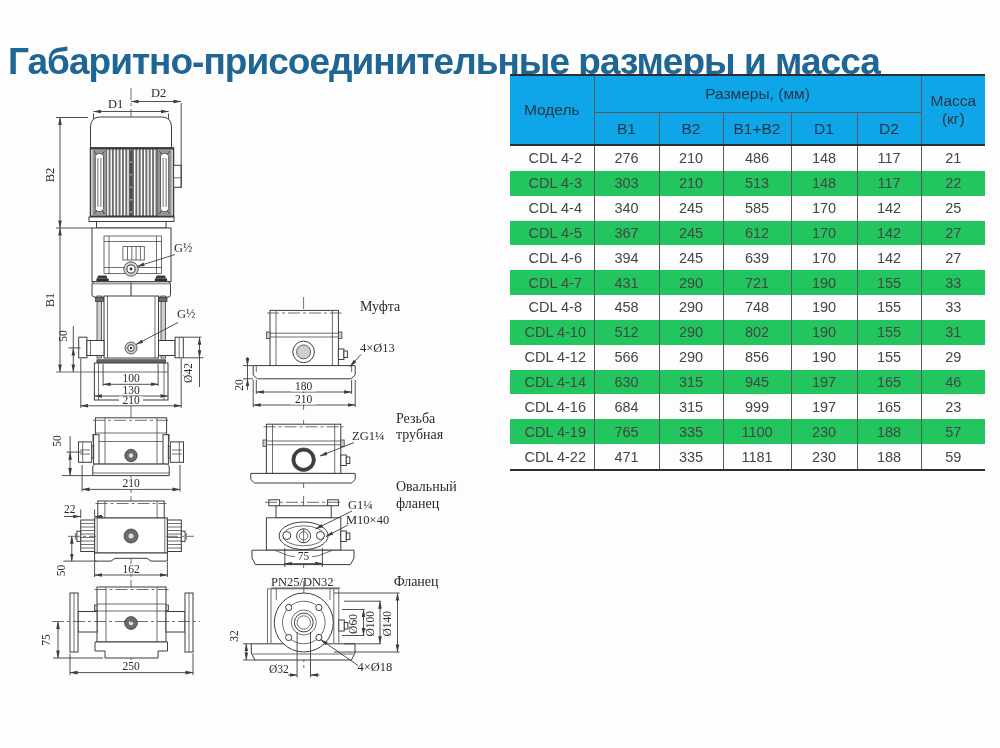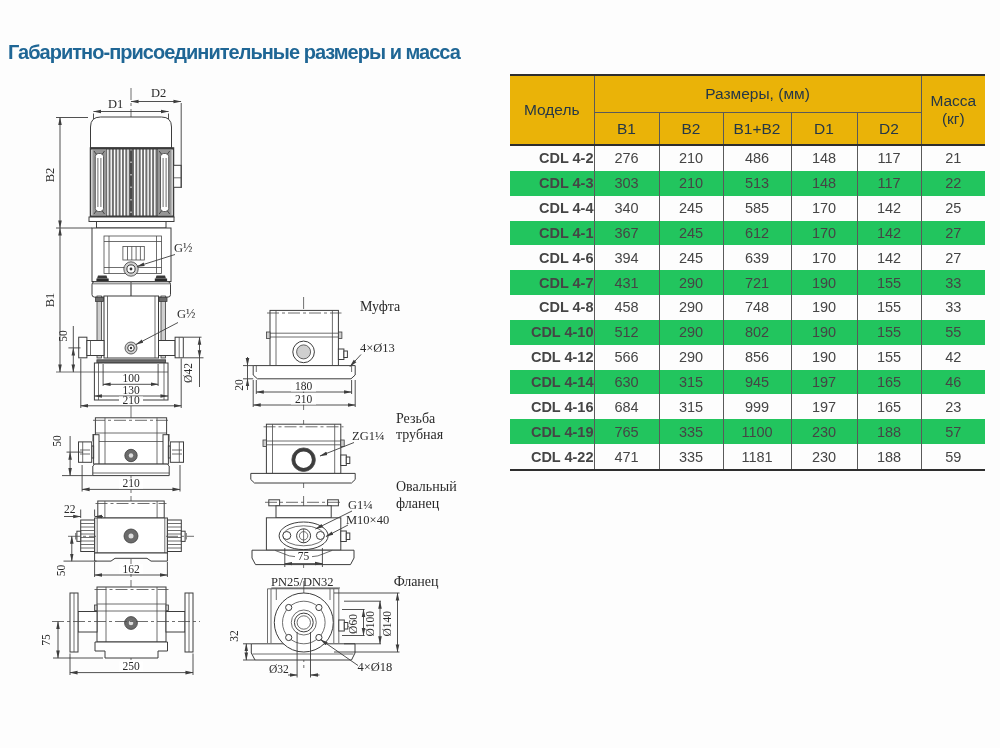--- a/index.html
+++ b/index.html
@@ -1,26 +1,26 @@
 <!DOCTYPE html>
 <html><head>
 <meta charset="utf-8">
 <style>
   html,body{margin:0;padding:0;}
   body{width:1000px;height:748px;position:relative;background:#fdfdfd;font-family:"Liberation Sans",sans-serif;overflow:hidden;}
-  #title{position:absolute;left:8px;top:40.5px;font-size:20px;font-weight:bold;color:#1f6695;letter-spacing:-0.98px;}
+  #title{position:absolute;left:8px;top:40.5px;font-size:37px;font-weight:bold;color:#1f6695;letter-spacing:-0.98px;}
   table.t{position:absolute;left:510px;top:74px;border-collapse:collapse;table-layout:fixed;width:475px;color:#454545;}
   table.t td,table.t th{padding:0;margin:0;text-align:center;vertical-align:middle;border-left:1px solid #5a5a5a;border-right:1px solid #5a5a5a;font-weight:normal;}
   table.t td:first-child,table.t th:first-child{border-left:none;}
   table.t td:last-child,table.t tr .lastc{border-right:none;text-align:center;}
-  table.t th{background:#eab308;color:#253747;font-size:15.5px;}
+  table.t th{background:#0ea5e9;color:#253747;font-size:15.5px;}
   table.t .r1 th{height:36px;}
   table.t .r2 th{height:31px;}
   table.t td{font-size:14.5px;height:24.85px;}
-  table.t td.m{text-align:right;padding-left:7px;font-weight:bold;}
+  table.t td.m{text-align:center;padding-left:7px;}
   tr.alt td{background:#22c55e;}
   .btop{border-top:2px solid #2e2e2e;}
   .bmid{border-bottom:2px solid #2e2e2e;}
 </style>
 </head>
 <body>
 <div id="title">Габаритно-присоединительные размеры и масса</div>
 <table class="t">
   <colgroup>
       <col style="width:84px">
@@ -65,21 +65,21 @@
   <tr>
         <td class="m">CDL 4-4</td>
         <td>340</td>
         <td>245</td>
         <td>585</td>
         <td>170</td>
         <td>142</td>
         <td>25</td>
       </tr>
   <tr class="alt">
-        <td class="m">CDL 4-1</td>
+        <td class="m">CDL 4-5</td>
         <td>367</td>
         <td>245</td>
         <td>612</td>
         <td>170</td>
         <td>142</td>
         <td>27</td>
       </tr>
   <tr>
         <td class="m">CDL 4-6</td>
         <td>394</td>
@@ -107,30 +107,30 @@
         <td>155</td>
         <td>33</td>
       </tr>
   <tr class="alt">
         <td class="m">CDL 4-10</td>
         <td>512</td>
         <td>290</td>
         <td>802</td>
         <td>190</td>
         <td>155</td>
-        <td>55</td>
+        <td>31</td>
       </tr>
   <tr>
         <td class="m">CDL 4-12</td>
         <td>566</td>
         <td>290</td>
         <td>856</td>
         <td>190</td>
         <td>155</td>
-        <td>42</td>
+        <td>29</td>
       </tr>
   <tr class="alt">
         <td class="m">CDL 4-14</td>
         <td>630</td>
         <td>315</td>
         <td>945</td>
         <td>197</td>
         <td>165</td>
         <td>46</td>
       </tr>

